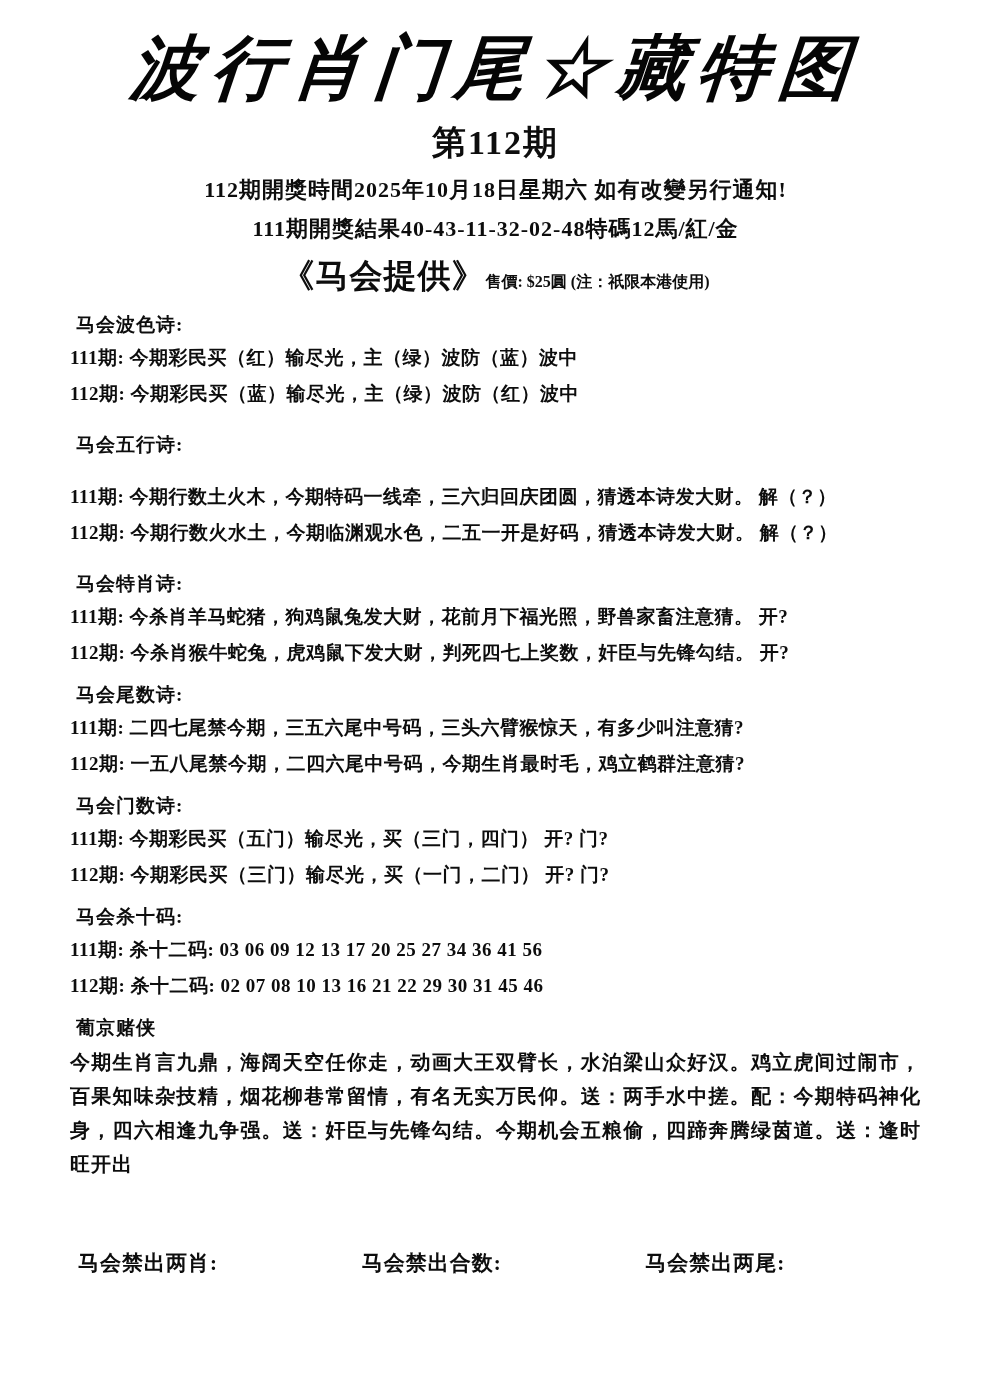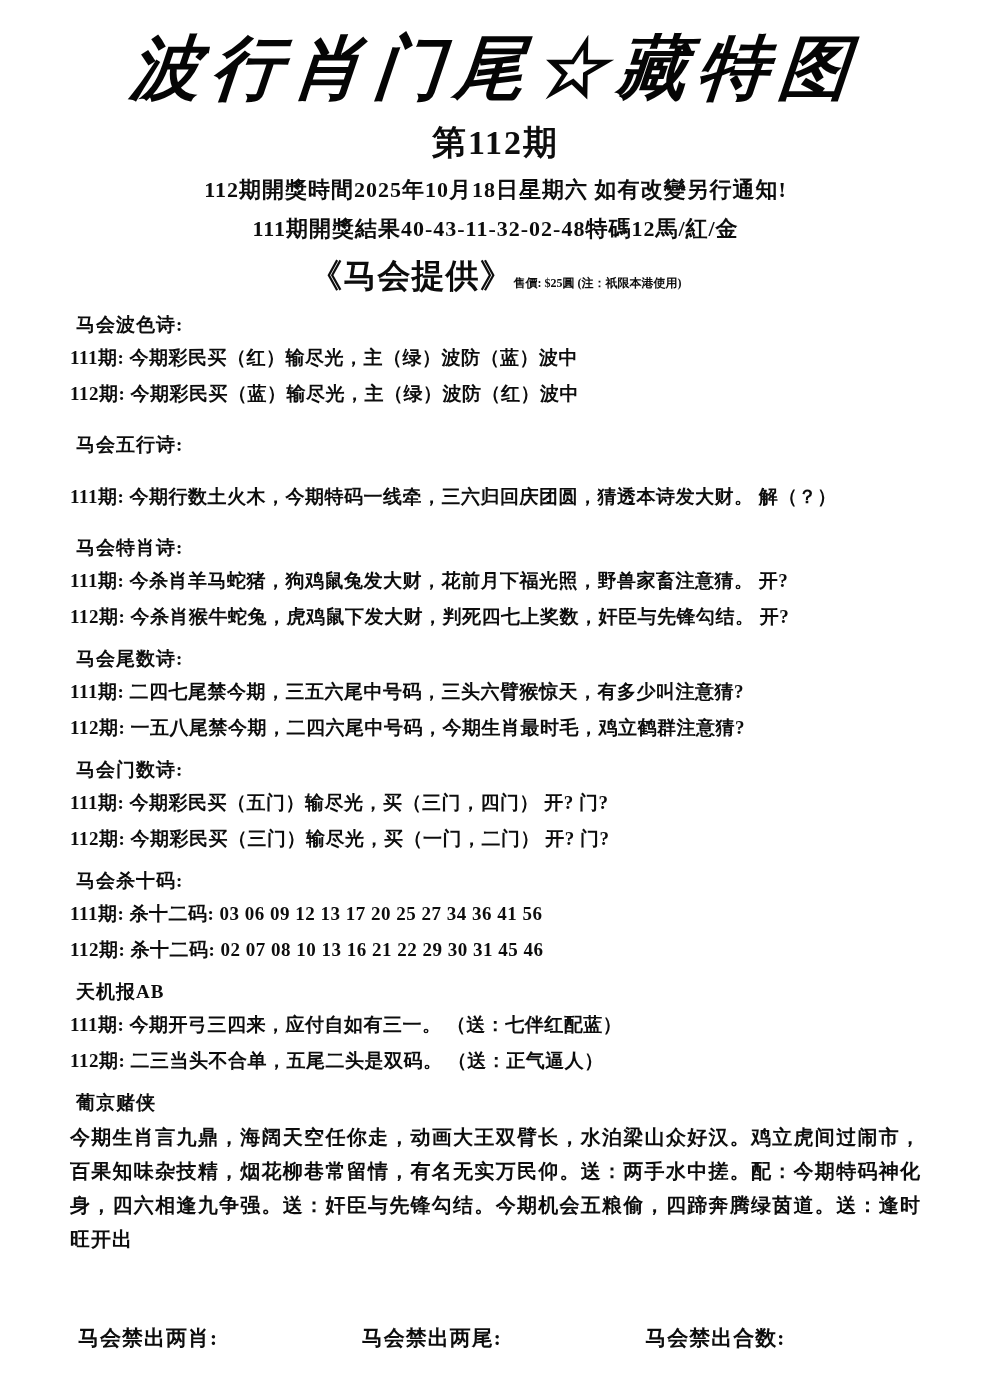--- a/index.html
+++ b/index.html
@@ -22,21 +22,21 @@
     letter-spacing: 11px;
     transform: skewX(-5deg);
     margin: 10px 0 2px 0;
     white-space: nowrap;
     color: #050505;
   }
   .issue { text-align: center; font-size: 34px; letter-spacing: 2px; margin-top: 4px; }
   .notice { text-align: center; font-size: 22px; letter-spacing: 1px; margin-top: 9px; }
   .provider-line { text-align: center; margin-top: 10px; white-space: nowrap; }
   .provider { font-size: 33px; letter-spacing: 1px; }
-  .price { font-size: 12px; }
+  .price { font-size: 16px; }
   .section { margin-top: 13px; }
   .sec-heading { font-size: 19px; letter-spacing: 1px; padding-left: 6px; }
   .sec-row { font-size: 19px; line-height: 33px; margin-top: 3px; white-space: nowrap; letter-spacing: 0.5px; }
   .sec-para { font-size: 20px; line-height: 34px; margin-top: 4px; text-align: justify; letter-spacing: 1px; }
   .gap-lg { margin-top: 22px; }
   .bans { display: flex; margin-top: 24px; }
   .ban-col { flex: 1; display: flex; flex-direction: column; align-items: flex-start; }
   .ban-label { font-size: 21px; letter-spacing: 1px; padding-left: 8px; margin-top: 44px; }
 </style>
 </head>
@@ -56,20 +56,21 @@
 
   <div class="section">
     <div class="sec-heading">马会波色诗:</div>
     <div class="sec-row">111期: 今期彩民买（红）输尽光，主（绿）波防（蓝）波中</div>
     <div class="sec-row">112期: 今期彩民买（蓝）输尽光，主（绿）波防（红）波中</div>
   </div>
 
   <div class="section gap-lg">
     <div class="sec-heading">马会五行诗:</div>
     <div class="sec-row gap-lg">111期: 今期行数土火木，今期特码一线牵，三六归回庆团圆，猜透本诗发大财。 解（？）</div>
+    <div class="sec-row">112期: 今期行数火水土，今期临渊观水色，二五一开是好码，猜透本诗发大财。 解（？）</div>
   </div>
 
   <div class="section gap-lg">
     <div class="sec-heading">马会特肖诗:</div>
     <div class="sec-row">111期: 今杀肖羊马蛇猪，狗鸡鼠兔发大财，花前月下福光照，野兽家畜注意猜。 开?</div>
     <div class="sec-row">112期: 今杀肖猴牛蛇兔，虎鸡鼠下发大财，判死四七上奖数，奸臣与先锋勾结。 开?</div>
   </div>
 
   <div class="section">
     <div class="sec-heading">马会尾数诗:</div>
@@ -82,43 +83,38 @@
     <div class="sec-row">111期: 今期彩民买（五门）输尽光，买（三门，四门） 开? 门?</div>
     <div class="sec-row">112期: 今期彩民买（三门）输尽光，买（一门，二门） 开? 门?</div>
   </div>
 
   <div class="section">
     <div class="sec-heading">马会杀十码:</div>
     <div class="sec-row">111期: 杀十二码: 03 06 09 12 13 17 20 25 27 34 36 41 56</div>
     <div class="sec-row">112期: 杀十二码: 02 07 08 10 13 16 21 22 29 30 31 45 46</div>
   </div>
 
-  <div class="section">
-    <div class="sec-heading">天机报AB</div>
-    <div class="sec-row">111期: 今期开弓三四来，应付自如有三一。 （送：七伴红配蓝）</div>
-    <div class="sec-row">112期: 二三当头不合单，五尾二头是双码。 （送：正气逼人）</div>
-  </div>
 
   <div class="section">
     <div class="sec-heading">葡京赌侠</div>
     <div class="sec-para">今期生肖言九鼎，海阔天空任你走，动画大王双臂长，水泊梁山众好汉。鸡立虎间过闹市，百果知味杂技精，烟花柳巷常留情，有名无实万民仰。送：两手水中搓。配：今期特码神化身，四六相逢九争强。送：奸臣与先锋勾结。今期机会五粮偷，四蹄奔腾绿茵道。送：逢时旺开出</div>
   </div>
 
   <div class="bans">
 
     <div class="ban-col">
       <div class="ban-label">马会禁出两肖:</div>
 
     </div>
 
     <div class="ban-col">
-      <div class="ban-label">马会禁出两尾:</div>
+      <div class="ban-label">马会禁出合数:</div>
 
     </div>
 
     <div class="ban-col">
-      <div class="ban-label">马会禁出合数:</div>
+      <div class="ban-label">马会禁出两尾:</div>
 
     </div>
 
   </div>
 
 </div>
 
 </body></html>

